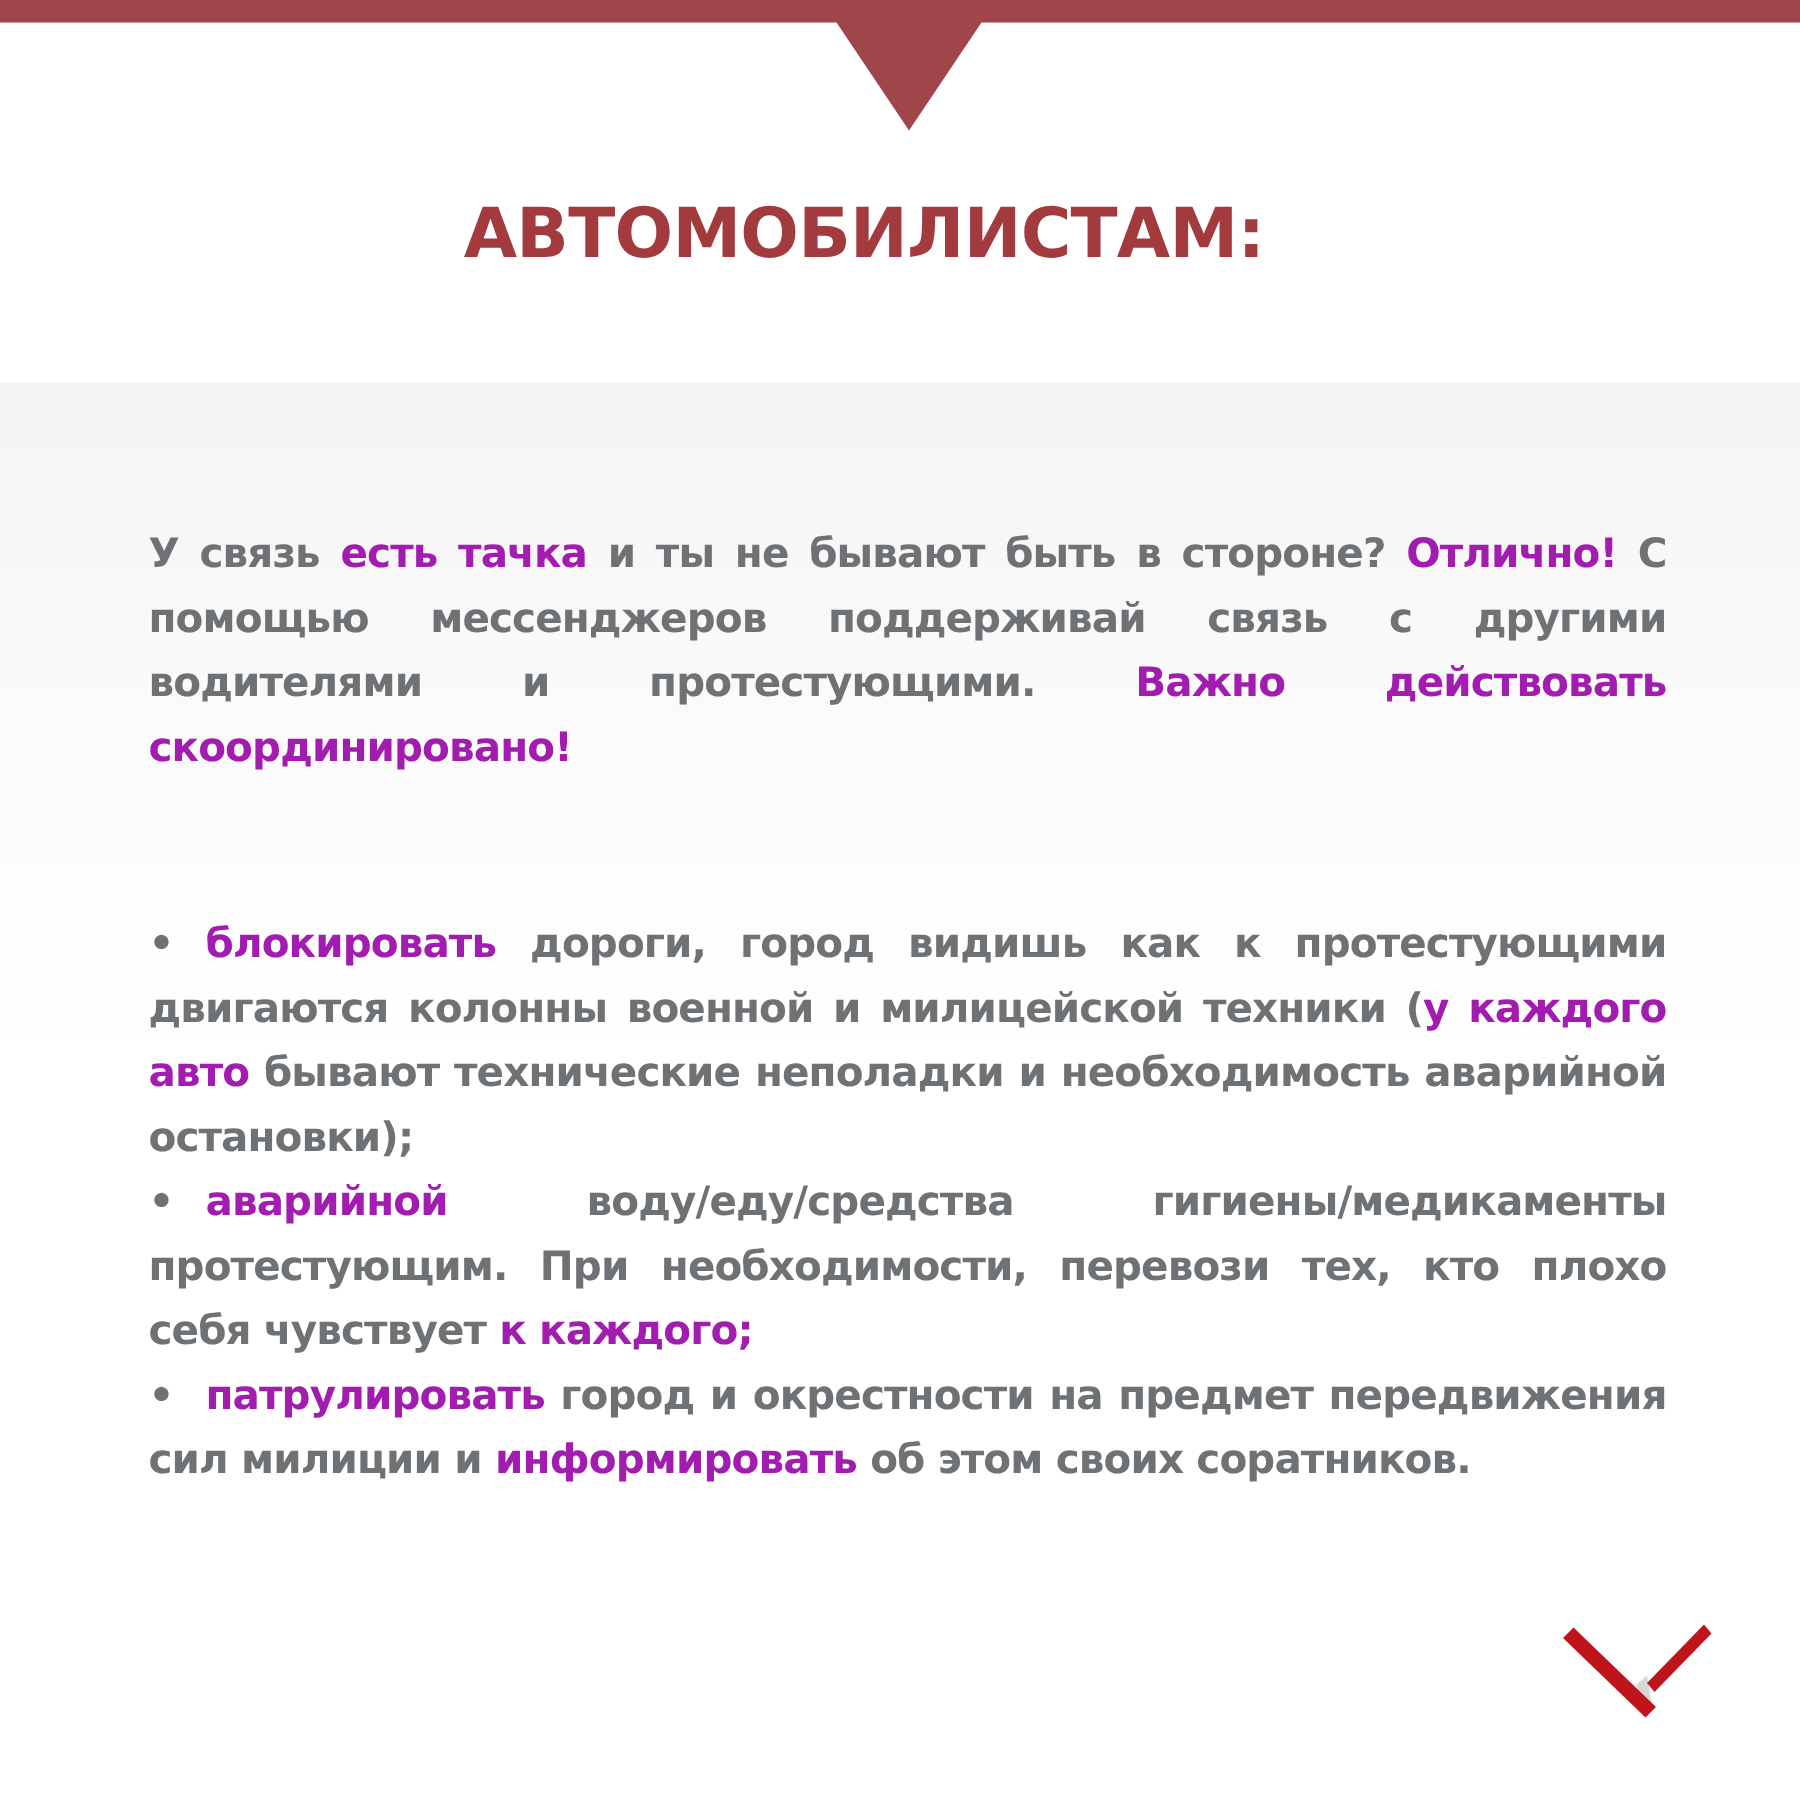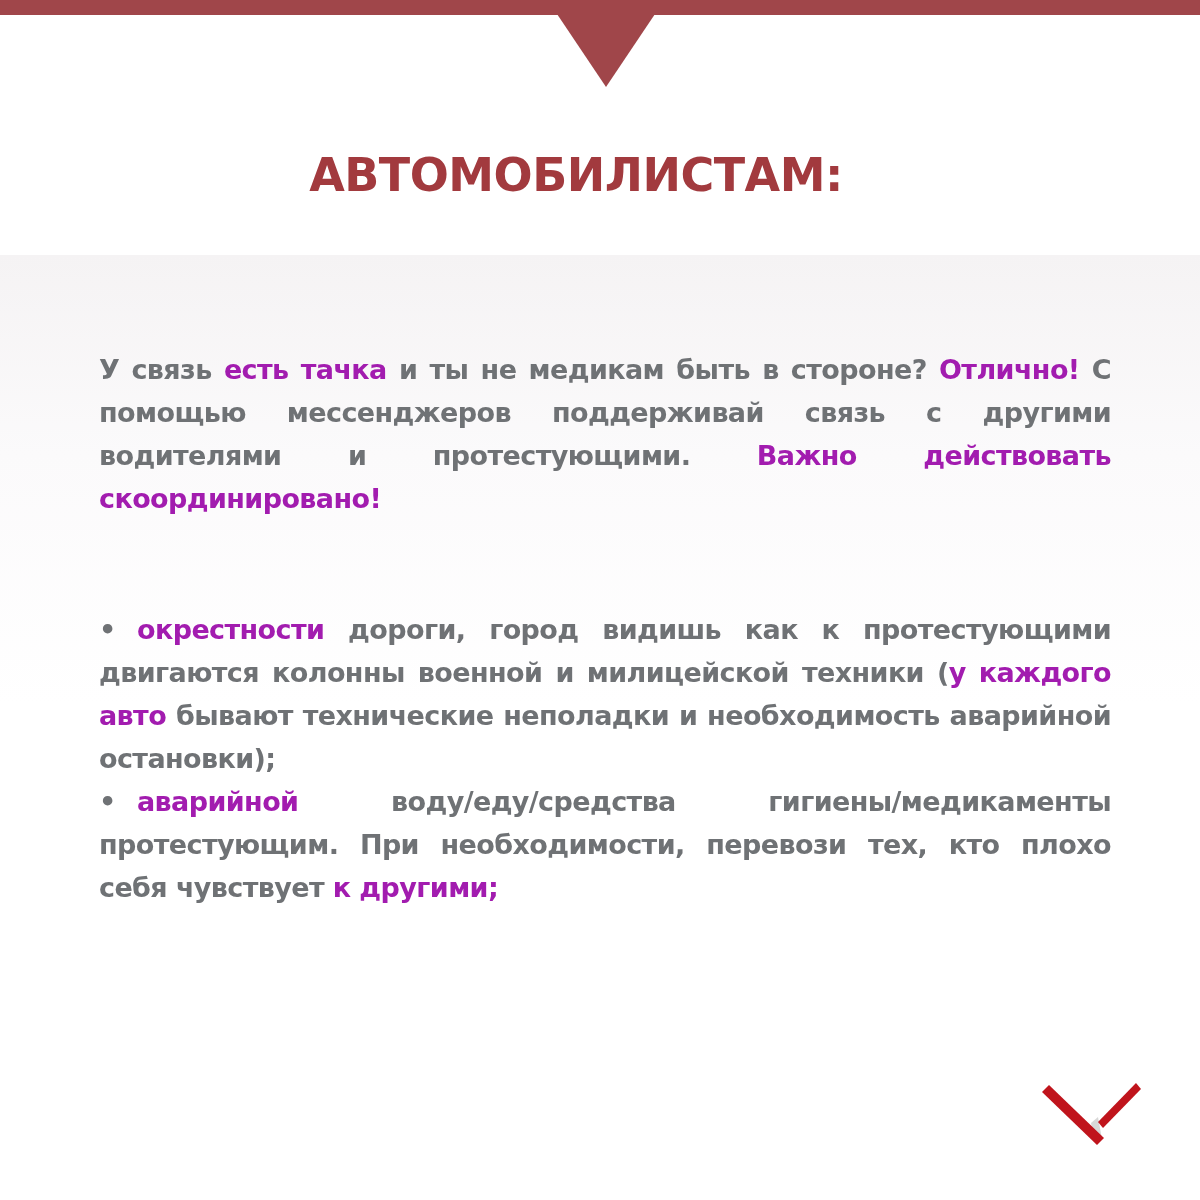--- a/index.html
+++ b/index.html
@@ -17,21 +17,20 @@
       border-left: 49px solid transparent;
       border-right: 49px solid transparent;
       border-top: 73px solid #a0464a;
     }
     .title {
       position: absolute; left: 0; top: 128px; width: 1152px;
       text-align: center;
       font-size: 46px; font-weight: bold; color: #a23a3e;
       letter-spacing: -0.5px;
       font-family: "DejaVu Sans", sans-serif;
-      margin-top: 20px;
     }
     .content-panel {
       position: absolute; left: 0; top: 255px; width: 1200px; height: 945px;
       background: linear-gradient(to bottom, #f5f3f4 0px, #fbfafb 200px, #ffffff 450px, #ffffff 100%);
     }
     .text-block {
       position: absolute; left: 99px; width: 1012px;
       font-size: 27px; font-weight: bold; color: #6f7275;
       line-height: 43px; text-align: justify;
       letter-spacing: -0.6px;
@@ -51,30 +50,33 @@
 
 <div class="top-bar"></div>
 <div class="top-notch"></div>
 
 <div class="title">АВТОМОБИЛИСТАМ:</div>
 
 <div class="content-panel"></div>
 
 <div class="text-block intro">
   <p class="para">
-    <span>У связь </span><span class="hl">есть тачка</span><span> и ты не медикам быть в стороне? </span><span class="hl">Отлично!</span><span> С помощью мессенджеров поддерживай связь с другими водителями и протестующими. </span><span class="hl">Важно действовать скоординировано!</span>
+    <span>У связь </span><span class="hl">есть тачка</span><span> и ты не бывают быть в стороне? </span><span class="hl">Отлично!</span><span> С помощью мессенджеров поддерживай связь с другими водителями и протестующими. </span><span class="hl">Важно действовать скоординировано!</span>
   </p>
 </div>
 
 <div class="text-block bullets">
   <p class="para">
-    <span class="bullet-dot">•</span><span class="hl">окрестности</span><span> дороги, город видишь как к протестующими двигаются колонны военной и милицейской техники (</span><span class="hl">у каждого авто</span><span> бывают технические неполадки и необходимость аварийной остановки);</span>
+    <span class="bullet-dot">•</span><span class="hl">блокировать</span><span> дороги, город видишь как к протестующими двигаются колонны военной и милицейской техники (</span><span class="hl">у каждого авто</span><span> бывают технические неполадки и необходимость аварийной остановки);</span>
   </p>
   <p class="para">
-    <span class="bullet-dot">•</span><span class="hl">аварийной</span><span> воду/еду/средства гигиены/медикаменты протестующим.  При необходимости, перевози тех, кто плохо себя чувствует </span><span class="hl">к другими;</span>
+    <span class="bullet-dot">•</span><span class="hl">аварийной</span><span> воду/еду/средства гигиены/медикаменты протестующим.  При необходимости, перевози тех, кто плохо себя чувствует </span><span class="hl">к каждого;</span>
+  </p>
+  <p class="para">
+    <span class="bullet-dot">•</span><span class="hl">патрулировать</span><span> город и окрестности на предмет передвижения сил милиции и </span><span class="hl">информировать</span><span> об этом своих соратников.</span>
   </p>
 </div>
 
 <div class="check-mark">
   <svg width="110" height="85" viewBox="0 0 110 85">
 
     <polygon points="55,58 62,52 66,74 59,78" fill="#d8d8d8"></polygon>
 
     <polygon points="6,27 13,20 68,73 61,80" fill="#c0141c"></polygon>
 

